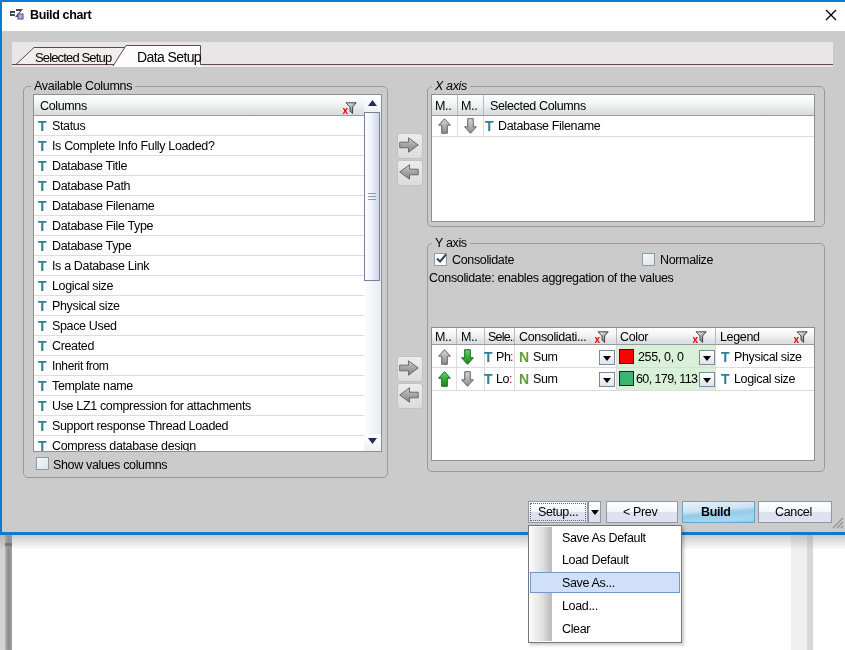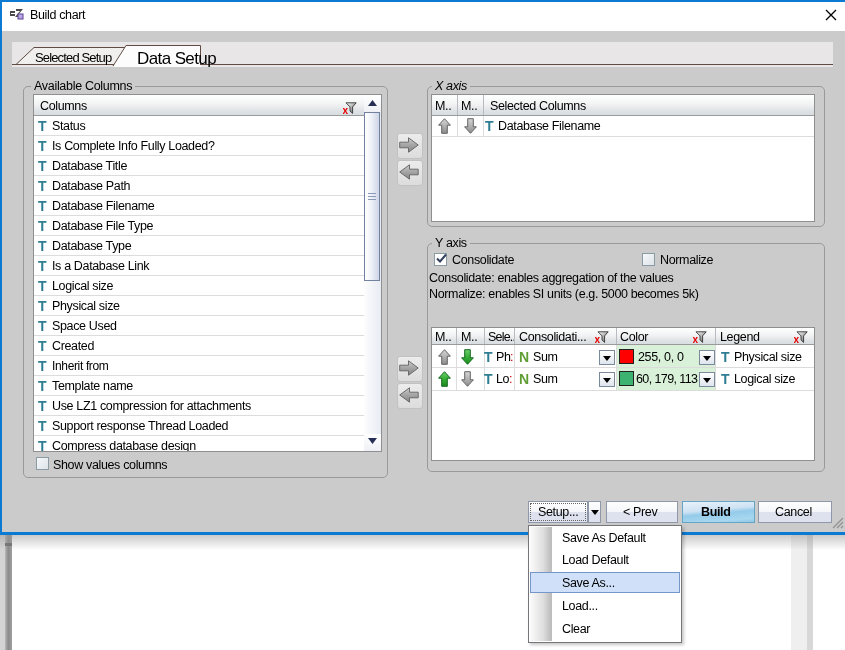--- a/index.html
+++ b/index.html
@@ -47,42 +47,42 @@
   <div class="abs" style="left:0;top:0;width:2px;height:535px;background:#0a7ad3;"></div>
   <div class="abs" style="left:0;top:532px;width:845px;height:3px;background:#0a7ad3;"></div>
 
   <div class="abs" style="left:2px;top:2px;width:843px;height:29px;background:#ffffff;"></div>
 
   <svg class="abs" style="left:9px;top:8px;" width="16" height="12" viewBox="0 0 16 12">
     <path d="M1 3 h5 v2 h-4 v1 h4 v2 h-5 z" fill="#4a4a4a"></path>
     <path d="M7 1 h7 l-5 6 h5 v2 h-8 l5 -6 h-4 z" fill="#4a4a4a"></path>
     <rect x="9" y="6" width="5" height="5" fill="#b9a8e6" stroke="#5b3f8f" stroke-width="1"></rect>
   </svg>
-  <div class="abs txt" style="left:30px;top:8px;font-size:12.5px;letter-spacing:-0.35px;color:#000;">Build chart</div>
+  <div class="abs txt" style="left:30px;top:8px;font-size:12.5px;letter-spacing:-0.35px;color:#000;font-weight:bold;">Build chart</div>
 
   <svg class="abs" style="left:825px;top:9px;" width="12" height="12" viewBox="0 0 12 12">
     <path d="M1 1 L11 11 M11 1 L1 11" stroke="#000" stroke-width="1.3"></path>
   </svg>
 
   <div class="abs" style="left:2px;top:31px;width:843px;height:501px;background:#cbcbcb;"></div>
 
   <div class="abs" style="left:12px;top:42px;width:821px;height:25px;background:#e8e6e6;"></div>
   <div class="abs" style="left:12px;top:64px;width:821px;height:1px;background:#5f4b44;"></div>
 
   <svg class="abs" style="left:14px;top:47px;" width="112" height="18" viewBox="0 0 112 18">
     <path d="M20 0.5 H111.5 V17.5 H2 Z" fill="#f1efee" stroke="#5f4b44" stroke-width="1"></path>
   </svg>
   <div class="abs txt" style="left:35px;top:50px;font-size:13px;letter-spacing:-0.85px;color:#000;">Selected Setup</div>
 
   <svg class="abs" style="left:112px;top:45px;" width="90" height="21" viewBox="0 0 90 21">
     <path d="M14 0.5 H88.5 V21 H1 Z" fill="#fdfcfc" stroke="#5f4b44" stroke-width="1"></path>
     <path d="M2 20.2 H88.5 V21 H2 Z" fill="#fdfcfc"></path>
   </svg>
   <div class="abs" style="left:114px;top:65px;width:87px;height:2px;background:#fdfcfc;"></div>
-  <div class="abs txt" style="left:137px;top:49px;font-size:17px;letter-spacing:-0.6px;color:#000;">Data Setup</div>
+  <div class="abs txt" style="left:137px;top:49px;font-size:14px;letter-spacing:-0.6px;color:#000;">Data Setup</div>
 
   <div class="abs" style="left:23px;top:86px;width:363px;height:390px;border:1px solid #9a9a9a;border-radius:5px;"></div>
   <div class="abs txt" style="left:31px;top:79px;font-size:12.5px;letter-spacing:-0.35px;background:#cbcbcb;padding:0 3px;letter-spacing:-0.3px;">Available Columns</div>
 
   <div class="abs" style="left:33px;top:94px;width:347px;height:356px;background:#ffffff;border:1px solid #8f8f8f;"></div>
 
   <div class="abs" style="left:34px;top:95px;width:345px;height:20px;background:linear-gradient(#ffffff,#f2f3f4 45%,#dfe2e5 80%,#d7dde2);border-bottom:1px solid #9a9a9a;"></div>
   <div class="abs txt" style="left:40px;top:99px;font-size:12.5px;letter-spacing:-0.35px;">Columns</div>
 
   <svg class="abs" style="left:343px;top:102px;" width="14" height="13" viewBox="0 0 14 13">
@@ -205,21 +205,20 @@
   <div class="abs txt" style="left:432px;top:236px;font-size:12.5px;letter-spacing:-0.35px;background:#cbcbcb;padding:0 3px;">Y axis</div>
 
   <div class="abs" style="left:434px;top:253px;width:13px;height:13px;border:1px solid #8b9ba4;background:#ffffff;box-sizing:border-box;"></div>
   <svg class="abs" style="left:435px;top:252px;" width="13" height="13" viewBox="0 0 13 13">
     <path d="M2 6.5 L5 9.5 L11 2.5" stroke="#33415e" stroke-width="2" fill="none"></path>
   </svg>
   <div class="abs txt" style="left:452px;top:253px;font-size:12.5px;letter-spacing:-0.35px;">Consolidate</div>
   <div class="abs" style="left:642px;top:253px;width:13px;height:13px;border:1px solid #8b9ba4;background:linear-gradient(135deg,#f6f8fa,#dde4ea);box-sizing:border-box;"></div>
   <div class="abs txt" style="left:660px;top:253px;font-size:12.5px;letter-spacing:-0.35px;">Normalize</div>
   <div class="abs txt" style="left:429px;top:271px;font-size:12.5px;letter-spacing:-0.35px;">Consolidate: enables aggregation of the values</div>
-  <div class="abs txt" style="left:429px;top:287px;font-size:12.5px;letter-spacing:-0.35px;">Normalize: enables SI units (e.g. 5000 becomes 5k)</div>
 
   <div class="abs" style="left:431px;top:327px;width:382px;height:132px;background:#ffffff;border:1px solid #8f8f8f;"></div>
   <div class="abs" style="left:432px;top:328px;width:382px;height:16px;background:linear-gradient(#ffffff,#f2f3f4 45%,#dfe2e5 80%,#d7dde2);border-bottom:1px solid #9a9a9a;"></div>
   <div id="ycolsep">
       <div class="abs" style="left:456px;top:328px;width:1px;height:16px;background:#b8bcc0;"></div>
       <div class="abs" style="left:456px;top:345px;width:1px;height:45px;background:#dcdcdc;"></div>
       <div class="abs" style="left:484px;top:328px;width:1px;height:16px;background:#b8bcc0;"></div>
       <div class="abs" style="left:484px;top:345px;width:1px;height:45px;background:#dcdcdc;"></div>
       <div class="abs" style="left:514px;top:328px;width:1px;height:16px;background:#b8bcc0;"></div>
       <div class="abs" style="left:514px;top:345px;width:1px;height:45px;background:#dcdcdc;"></div>

